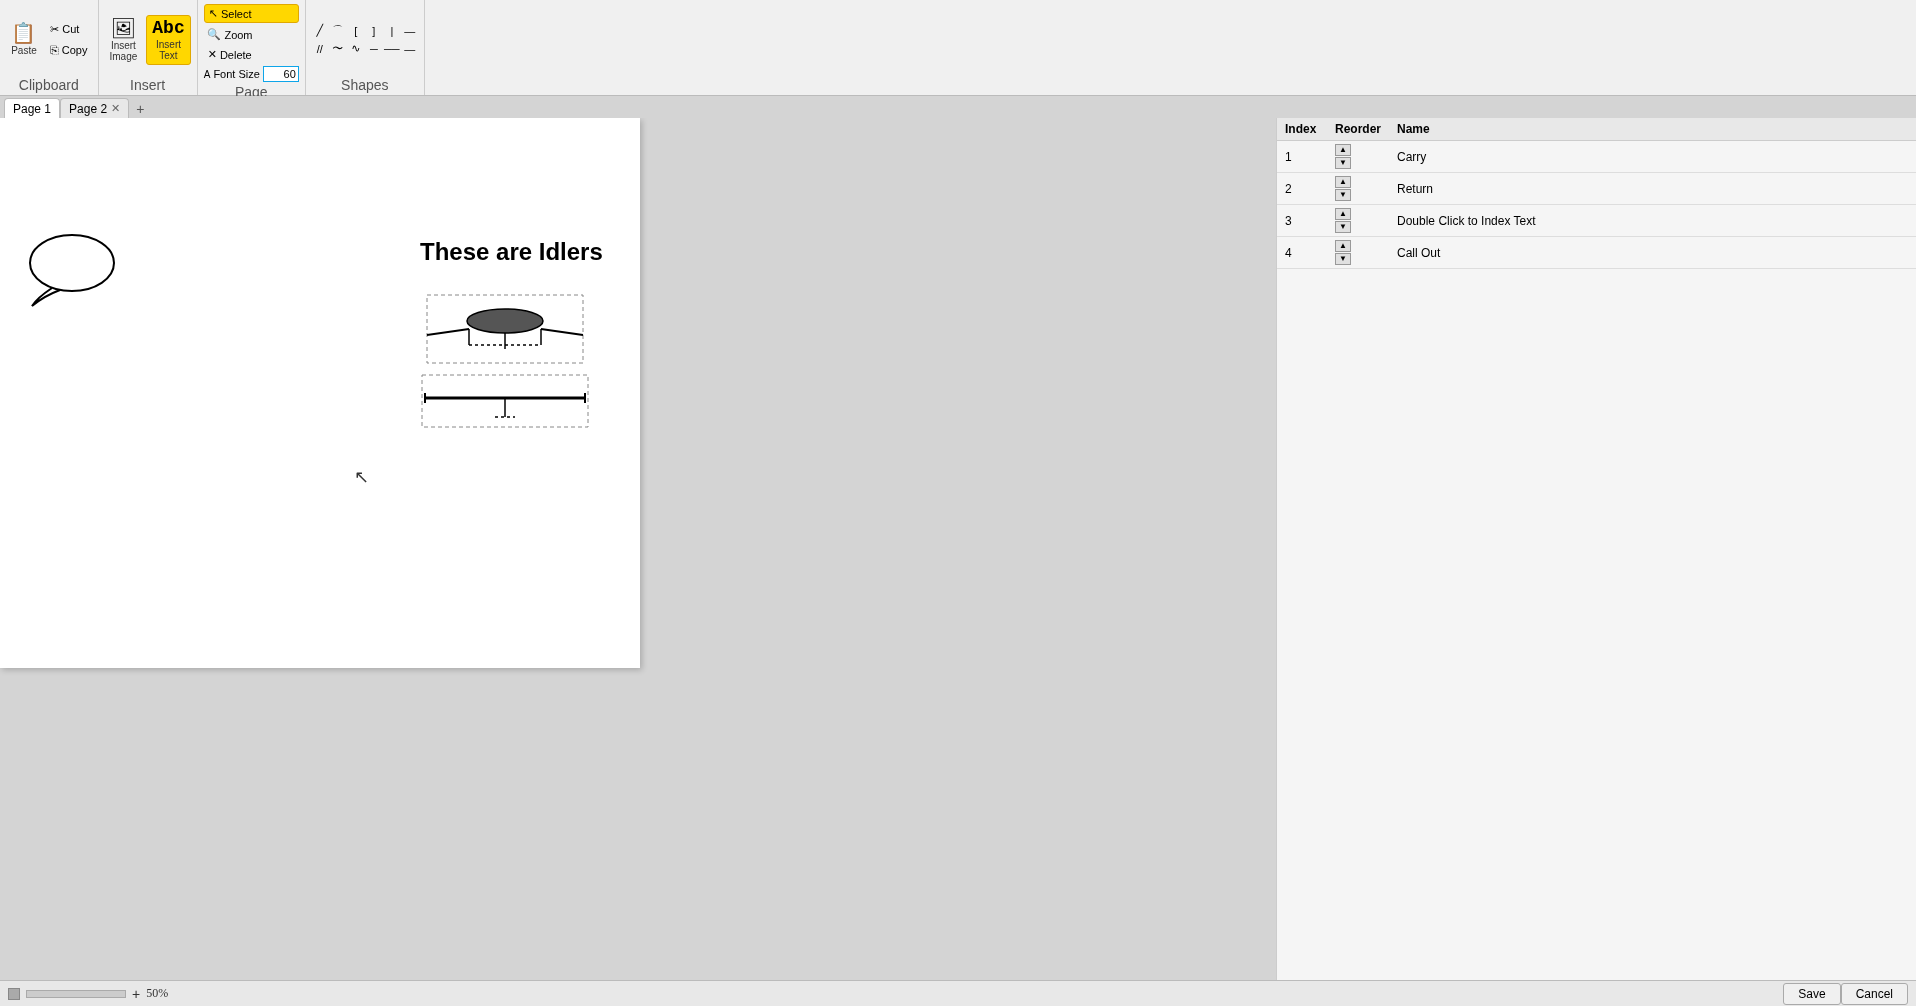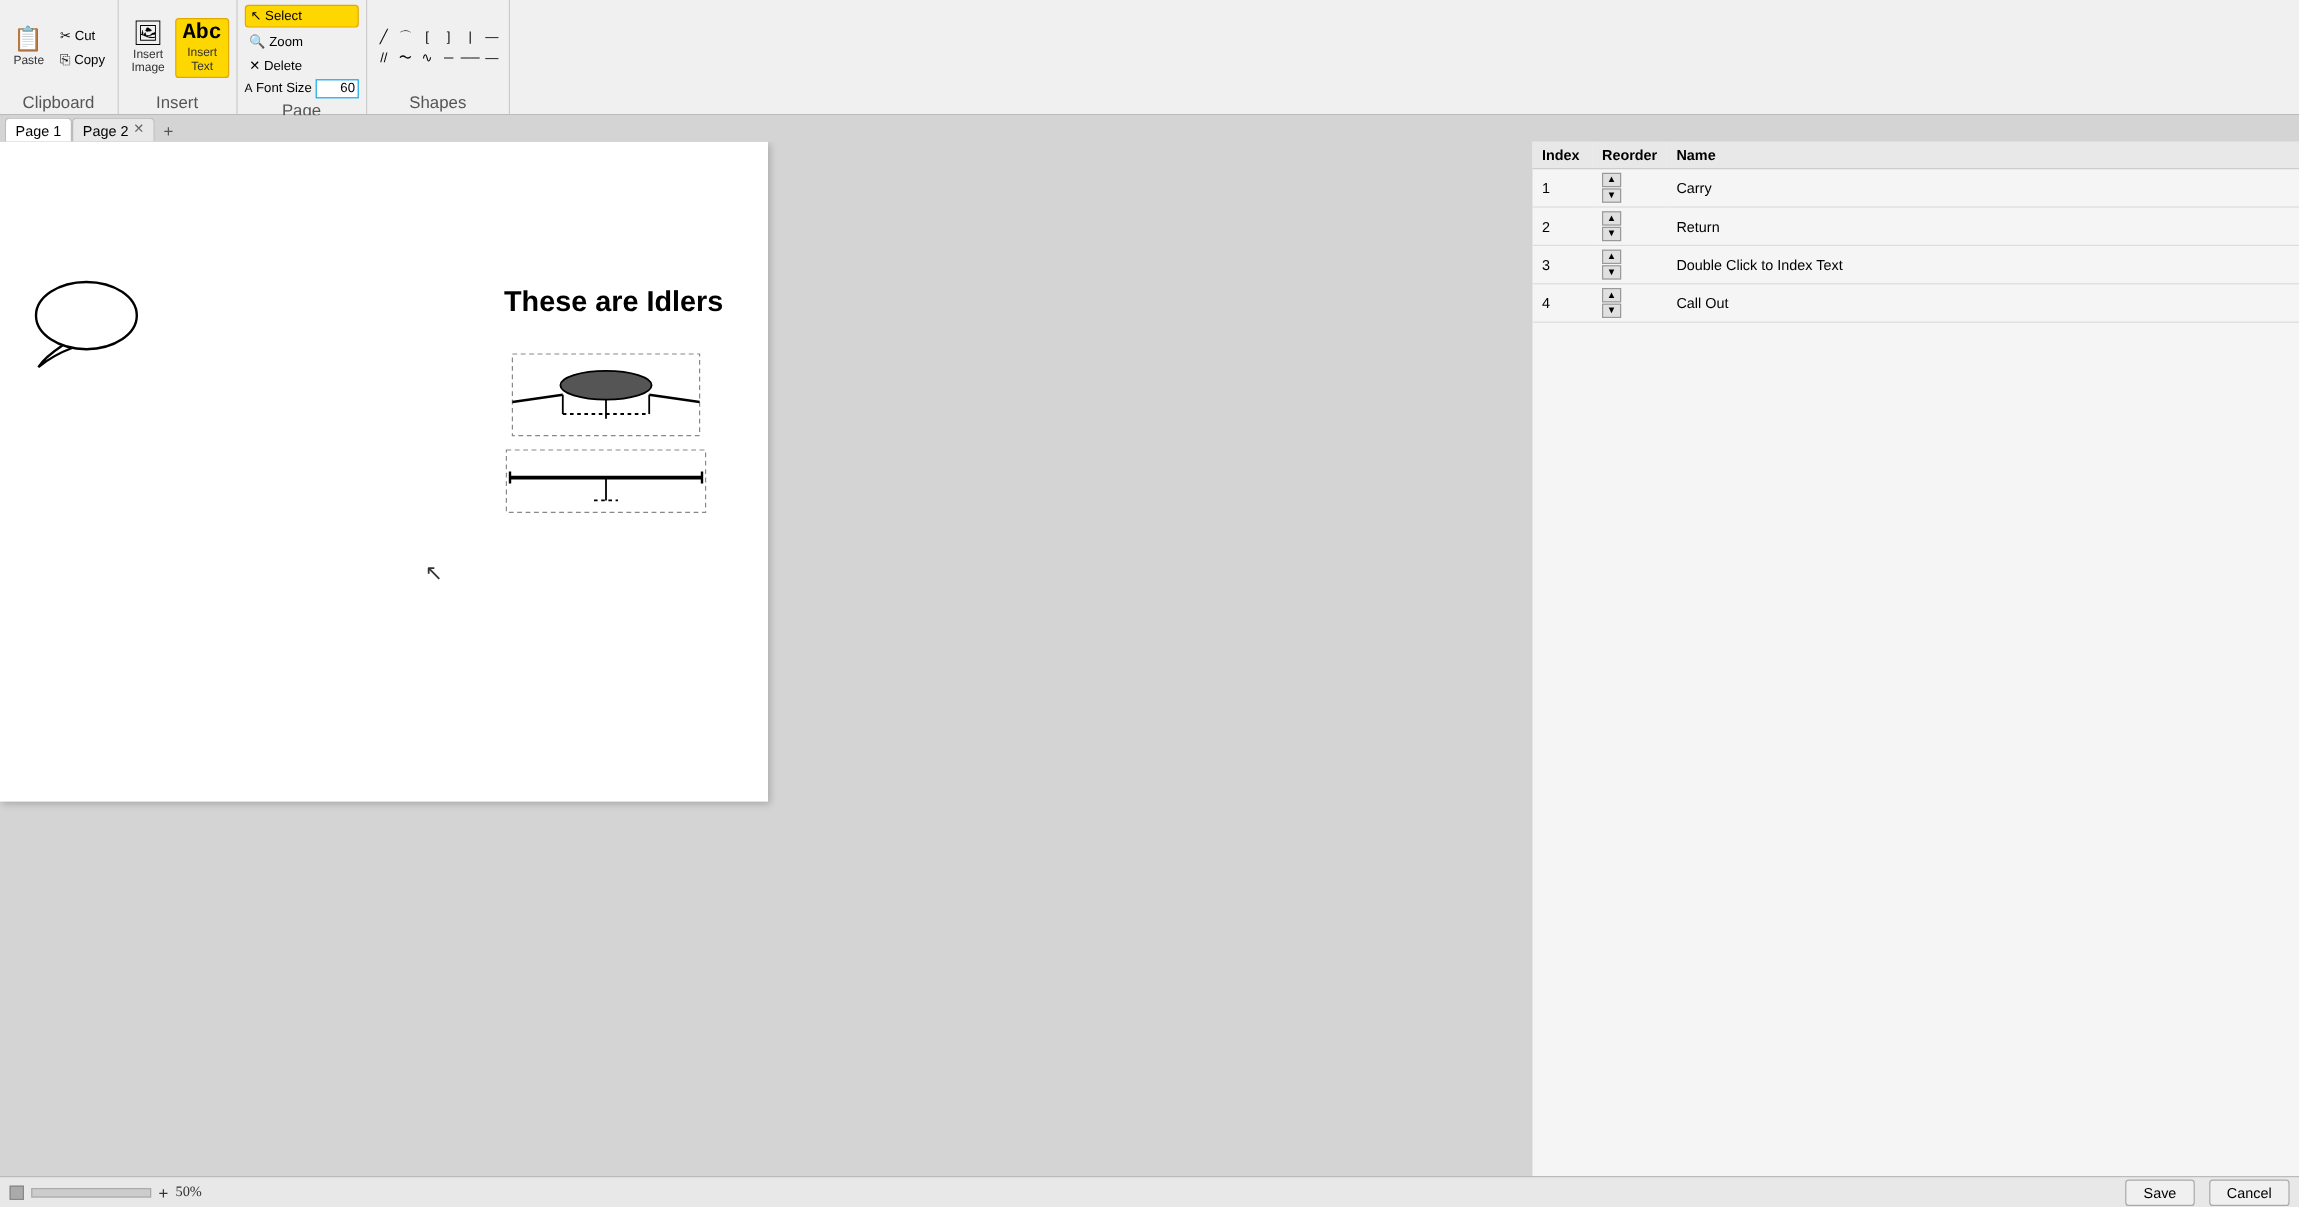--- a/index.html
+++ b/index.html
@@ -220,21 +220,21 @@
     .zoom-label {
       font-size: 12px;
       color: #333;
       font-family: Liberation Serif, serif;
     }
 
     
     .action-btns {
       margin-left: auto;
       display: flex;
-      gap: 12px;
+      gap: 0;
     }
 
     .action-btn {
       padding: 3px 14px;
       font-size: 12px;
       cursor: pointer;
       border: 1px solid #aaa;
       background: #f0f0f0;
       border-radius: 3px;
     }

